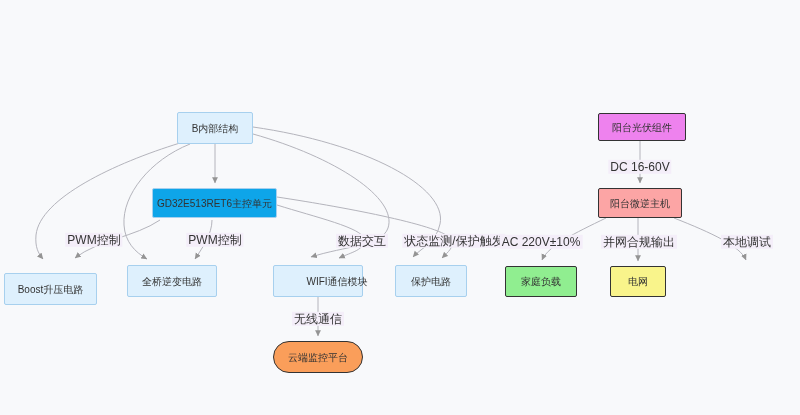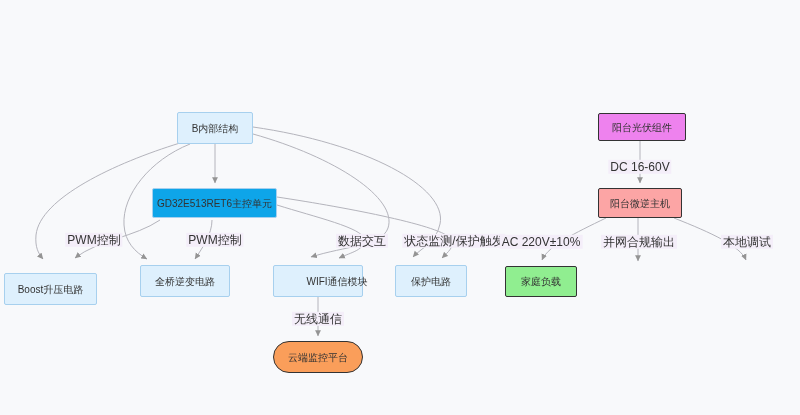--- a/index.html
+++ b/index.html
@@ -53,22 +53,23 @@
   <div class="elabel" style="left:454px;top:241px;">状态监测/保护触发</div>
   <div class="elabel" style="left:318px;top:319px;">无线通信</div>
   <div class="elabel" style="left:640px;top:167px;">DC 16-60V</div>
   <div class="elabel" style="left:541px;top:242px;">AC 220V±10%</div>
   <div class="elabel" style="left:639px;top:242px;">并网合规输出</div>
   <div class="elabel" style="left:747px;top:242px;">本地调试</div>
 
   <div class="node" style="left: 177px; top: 112px; width: 76px; height: 32px; background: rgb(222, 240, 253); border-color: rgb(167, 208, 238);">B内部结构</div>
   <div class="node" style="left: 152px; top: 188px; width: 125px; height: 30px; background: #0ea5e9; border-color: rgb(167, 208, 238);">GD32E513RET6主控单元</div>
   <div class="node" style="left: 4px; top: 265px; width: 93px; height: 32px; background: rgb(222, 240, 253); border-color: rgb(167, 208, 238); margin-top: 8px;">Boost升压电路</div>
-  <div class="node" style="left: 140px; top: 265px; width: 90px; height: 32px; background: rgb(222, 240, 253); border-color: rgb(167, 208, 238);">全桥逆变电路</div>
+  <div class="node" style="left: 127px; top: 265px; width: 90px; height: 32px; background: rgb(222, 240, 253); border-color: rgb(167, 208, 238);">全桥逆变电路</div>
   <div class="node" style="left: 273px; top: 265px; width: 90px; height: 32px; background: rgb(222, 240, 253); border-color: rgb(167, 208, 238); padding-left: 38px;">WIFI通信模块</div>
   <div class="node" style="left: 395px; top: 265px; width: 72px; height: 32px; background: rgb(222, 240, 253); border-color: rgb(167, 208, 238);">保护电路</div>
   <div class="node styled" style="left: 273px; top: 341px; width: 90px; height: 32px; background: rgb(250, 158, 90); border-color: rgb(51, 51, 51); border-radius: 16px;">云端监控平台</div>
 
   <div class="node styled" style="left: 598px; top: 113px; width: 88px; height: 28px; background: rgb(238, 130, 238); border-color: rgb(51, 51, 51);">阳台光伏组件</div>
   <div class="node styled" style="left: 598px; top: 188px; width: 84px; height: 30px; background: #fca5a5; border-color: rgb(51, 51, 51);">阳台微逆主机</div>
   <div class="node styled" style="left: 505px; top: 266px; width: 72px; height: 31px; background: rgb(144, 238, 144); border-color: rgb(51, 51, 51);">家庭负载</div>
+  <div class="node styled" style="left: 610px; top: 266px; width: 56px; height: 31px; background: rgb(249, 244, 139); border-color: rgb(51, 51, 51);">电网</div>
 
 </div>
 
 </body></html>

